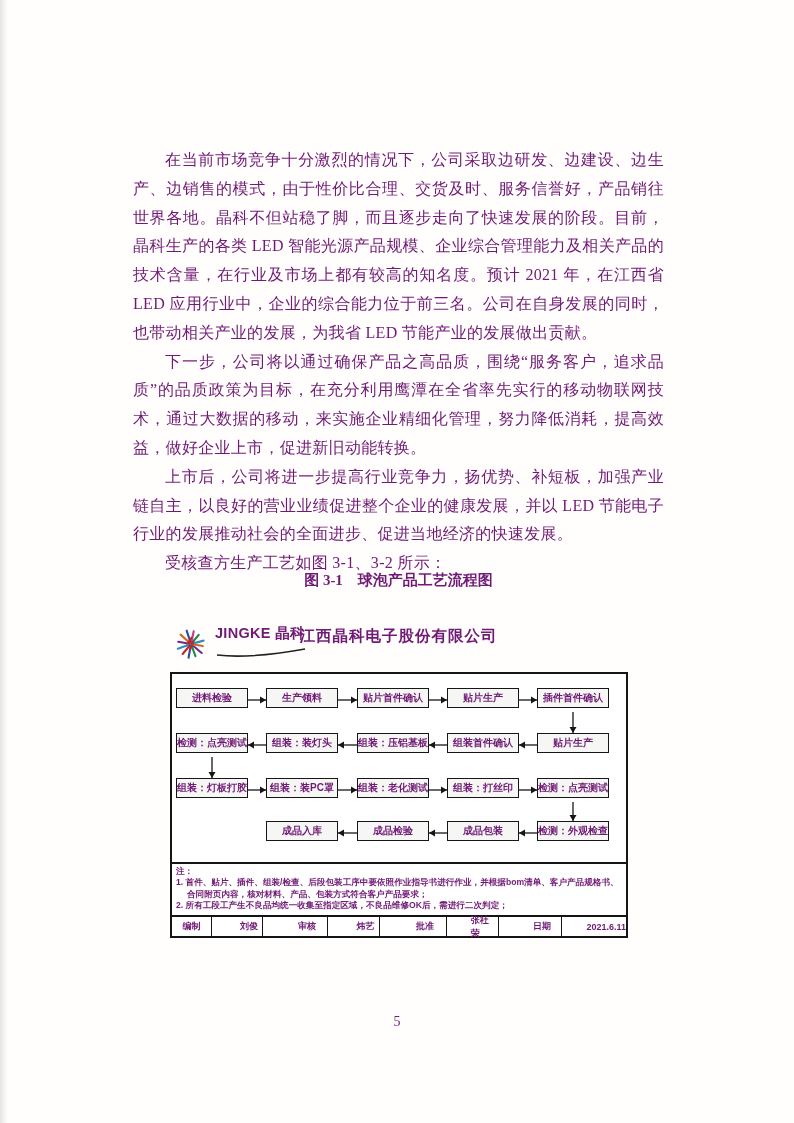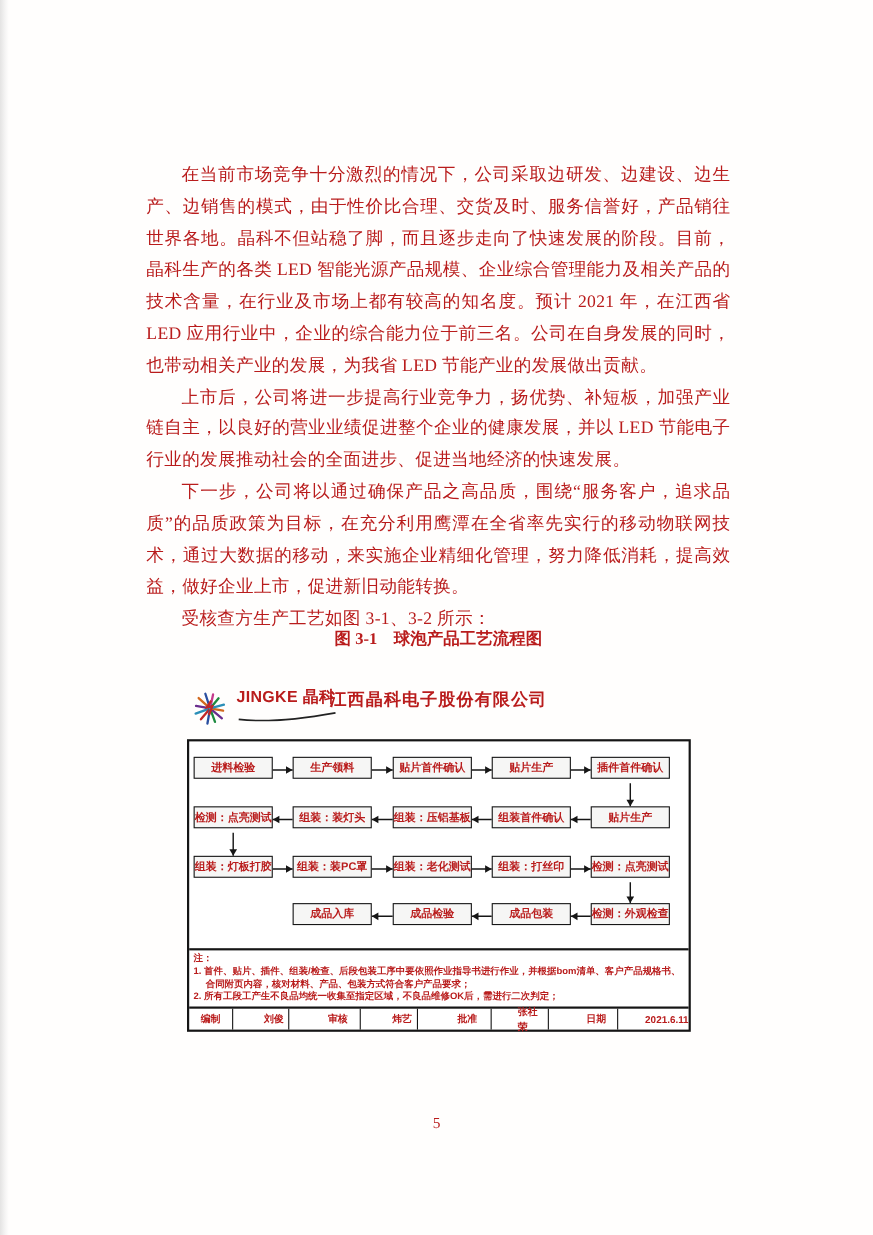--- a/index.html
+++ b/index.html
@@ -1,17 +1,17 @@
 <!DOCTYPE html>
 <html><head>
 <meta charset="utf-8">
 <style>
   html,body{margin:0;padding:0;background:#ffffff;}
   .page{position:relative;width:794px;height:1123px;background:#fffefd;overflow:hidden;
-        font-family:"Liberation Serif","DejaVu Serif",serif;color:#b91c1c;}
+        font-family:"Liberation Serif","DejaVu Serif",serif;color:#701a75;}
   .scan-edge{position:absolute;left:0;top:0;bottom:0;width:8px;
         background:linear-gradient(to right,#c9c9c9,#ececec 60%,#fffefd);opacity:.5;}
   .body-text{position:absolute;left:133px;top:146px;width:531px;
         font-size:16px;line-height:28.8px;text-align:justify;letter-spacing:.3px;}
   .body-text p{margin:0;text-indent:2em;}
   .fig-caption{position:absolute;left:133px;top:571px;width:531px;text-align:center;
         font-weight:bold;font-size:15px;}
   
   .logo{position:absolute;left:173px;top:624px;display:flex;align-items:flex-start;}
   .logo-txt{margin-left:4px;margin-top:0;}
@@ -44,22 +44,22 @@
   .page-num{position:absolute;left:0;top:1014px;width:794px;text-align:center;font-size:14px;}
 </style>
 </head>
 <body>
 
 <div class="page">
   <div class="scan-edge"></div>
 
   <div class="body-text">
     <p>在当前市场竞争十分激烈的情况下，公司采取边研发、边建设、边生产、边销售的模式，由于性价比合理、交货及时、服务信誉好，产品销往世界各地。晶科不但站稳了脚，而且逐步走向了快速发展的阶段。目前，晶科生产的各类 LED 智能光源产品规模、企业综合管理能力及相关产品的技术含量，在行业及市场上都有较高的知名度。预计 2021 年，在江西省 LED 应用行业中，企业的综合能力位于前三名。公司在自身发展的同时，也带动相关产业的发展，为我省 LED 节能产业的发展做出贡献。</p>
+    <p>下一步，公司将以通过确保产品之高品质，围绕“服务客户，追求品质”的品质政策为目标，在充分利用鹰潭在全省率先实行的移动物联网技术，通过大数据的移动，来实施企业精细化管理，努力降低消耗，提高效益，做好企业上市，促进新旧动能转换。</p>
     <p>上市后，公司将进一步提高行业竞争力，扬优势、补短板，加强产业链自主，以良好的营业业绩促进整个企业的健康发展，并以 LED 节能电子行业的发展推动社会的全面进步、促进当地经济的快速发展。</p>
-    <p>下一步，公司将以通过确保产品之高品质，围绕“服务客户，追求品质”的品质政策为目标，在充分利用鹰潭在全省率先实行的移动物联网技术，通过大数据的移动，来实施企业精细化管理，努力降低消耗，提高效益，做好企业上市，促进新旧动能转换。</p>
     <p>受核查方生产工艺如图 3-1、3-2 所示：</p>
   </div>
 
   <div class="fig-caption">图 3-1　球泡产品工艺流程图</div>
 
   <div class="logo">
     <svg width="38" height="44" viewBox="0 0 38 44">
       <g stroke-width="2.1" stroke-linecap="round">
         <line x1="18" y1="20" x2="18" y2="6" stroke="#2b4fa0" transform="rotate(-18 18 20)"></line>
         <line x1="18" y1="20" x2="18" y2="7" stroke="#c43a8c" transform="rotate(12 18 20)"></line>

